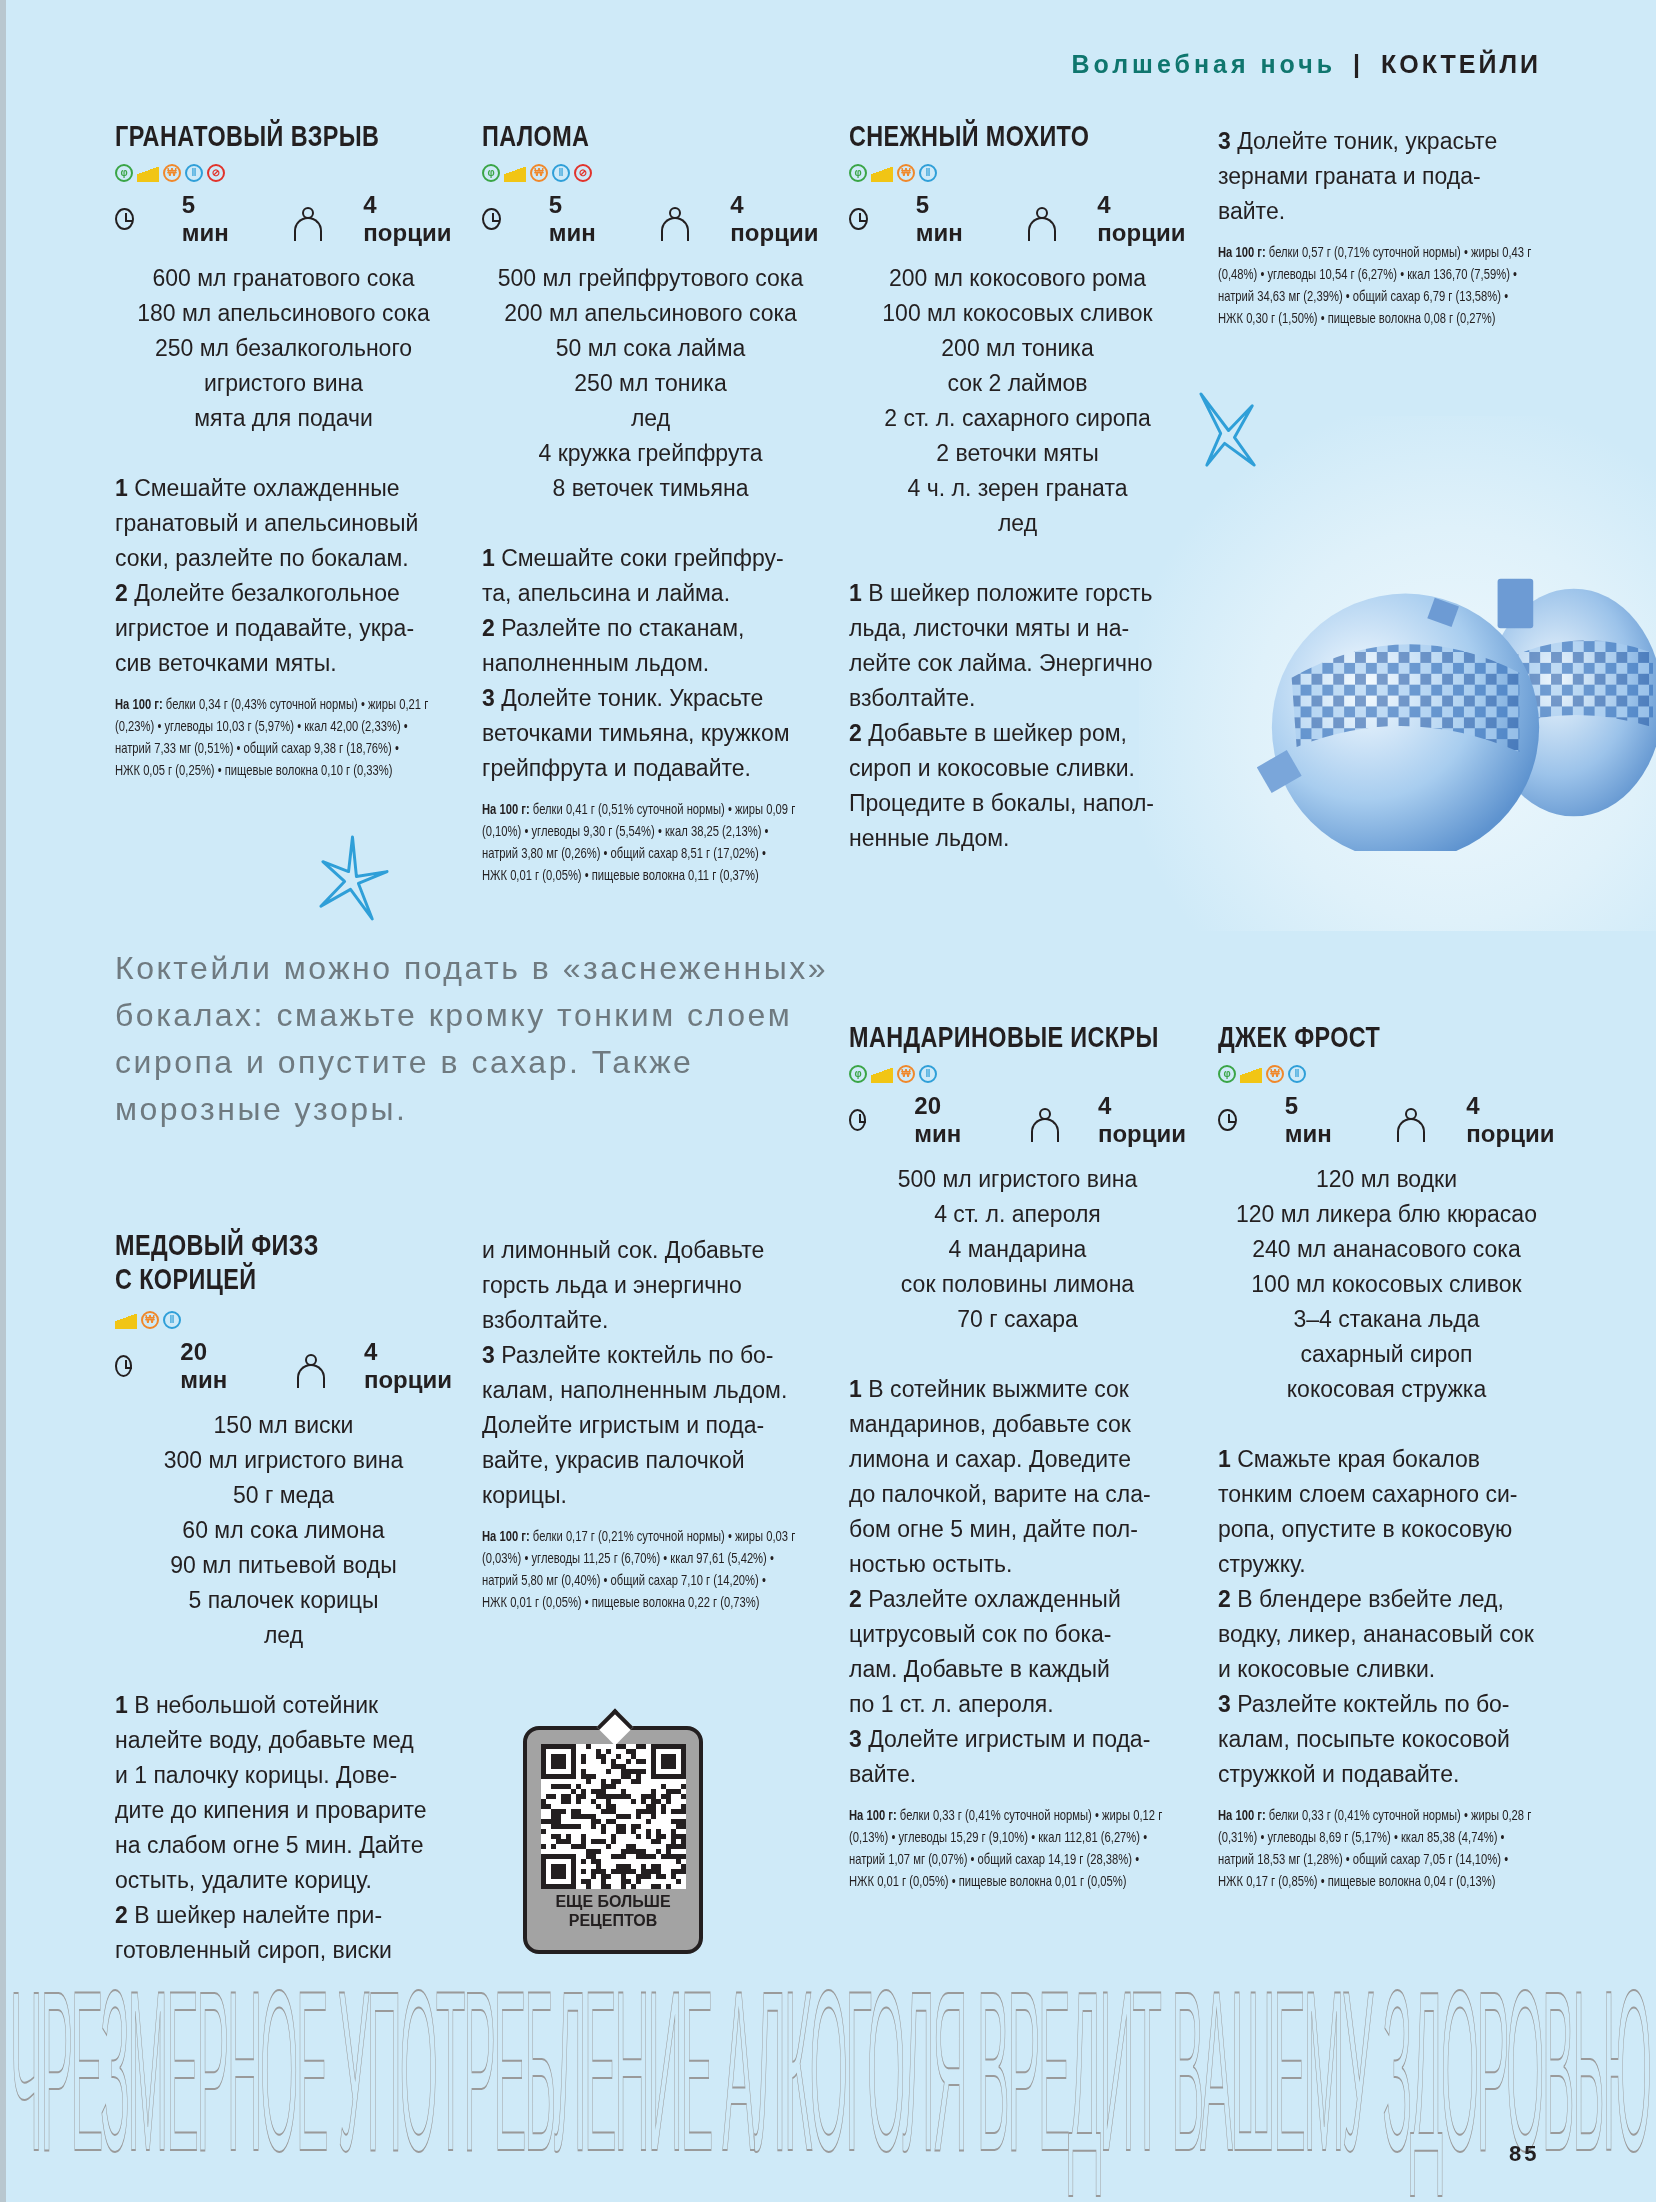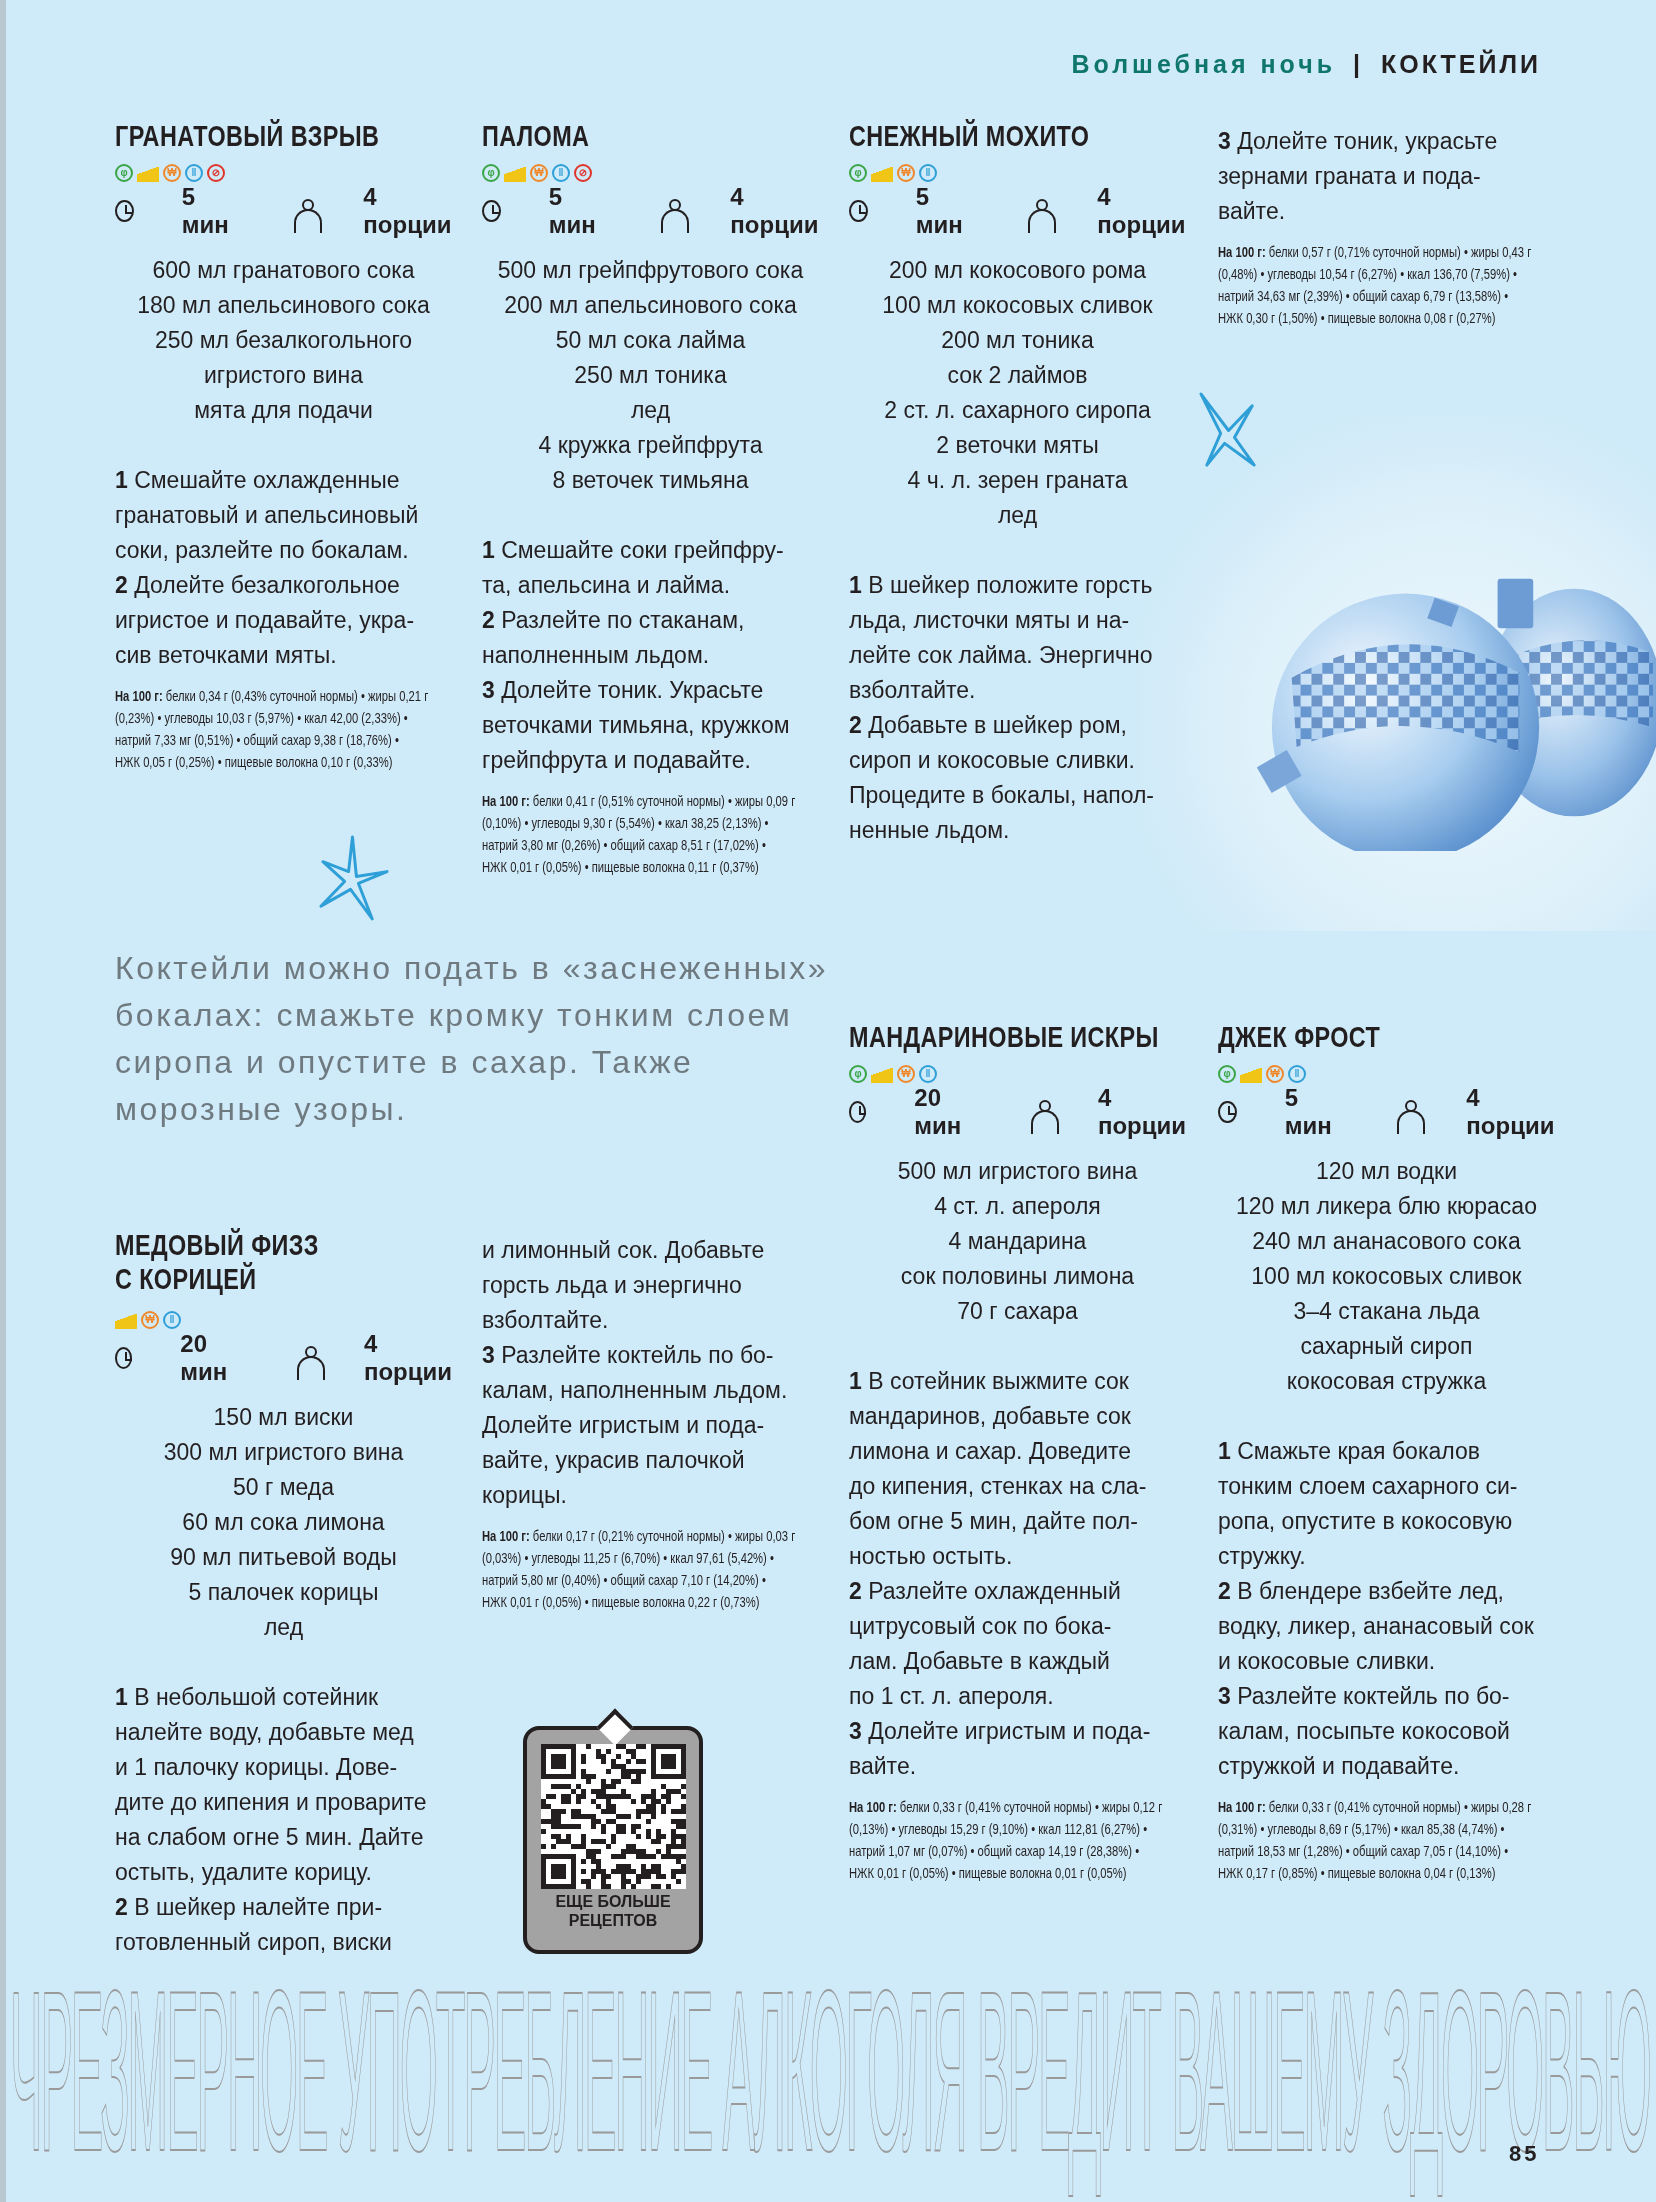--- a/index.html
+++ b/index.html
@@ -17,21 +17,21 @@
     letter-spacing:0.5px;transform:scaleX(0.78);transform-origin:left;white-space:nowrap;margin:0;}
   .diet{display:flex;gap:4px;margin-top:10px;height:20px;align-items:center;}
   .diet span{display:inline-block;width:18px;height:18px;border-radius:50%;border:2px solid;box-sizing:border-box;
     font-size:10px;line-height:14px;text-align:center;font-weight:bold;}
   .d-vegan{border-color:#3aa546;color:#3aa546;}
   .d-lacto{border:none!important;border-radius:0!important;width:22px!important;
     background:linear-gradient(160deg,transparent 40%,#f1c515 40%);color:#f1c515;}
   .d-gluten{border-color:#f0882a;color:#f0882a;}
   .d-lactose{border-color:#2f9fd8;color:#2f9fd8;}
   .d-noalc{border-color:#e2332b;color:#e2332b;}
-  .meta{display:flex;align-items:center;margin-top:0;font-weight:bold;font-size:24px;gap:42px;}
+  .meta{display:flex;align-items:center;margin-top:8px;font-weight:bold;font-size:24px;gap:42px;}
   .meta .clock{width:22px;height:22px;border:2px solid #231f20;border-radius:50%;box-sizing:border-box;
     position:relative;margin-right:6px;}
   .meta .clock:before{content:"";position:absolute;left:8px;top:3px;width:2px;height:8px;background:#231f20;}
   .meta .clock:after{content:"";position:absolute;left:8px;top:10px;width:7px;height:2px;background:#231f20;}
   .meta .person{width:30px;height:24px;position:relative;margin:0 4px 0 14px;}
   .meta .person:before{content:"";position:absolute;left:9px;top:0;width:12px;height:12px;border:2px solid #231f20;border-radius:50%;box-sizing:border-box;}
   .meta .person:after{content:"";position:absolute;left:1px;top:10px;width:28px;height:24px;border:2px solid #231f20;border-bottom:none;border-radius:14px 14px 0 0;box-sizing:border-box;}
   .ingredients{margin-top:14px;font-size:23px;line-height:35px;text-align:center;}
   .ingredients div,.steps div{white-space:nowrap;}
   .steps{margin-top:35px;font-size:23px;line-height:35px;}
@@ -240,21 +240,21 @@
       <div>500 мл игристого вина</div>
       <div>4 ст. л. апероля</div>
       <div>4 мандарина</div>
       <div>сок половины лимона</div>
       <div>70 г сахара</div>
     </div>
     <div class="steps">
       <div><b>1</b> <span>В сотейник выжмите сок</span></div>
       <div><span>мандаринов, добавьте сок</span></div>
       <div><span>лимона и сахар. Доведите</span></div>
-      <div><span>до кипения, стенках на сла-</span></div>
+      <div><span>до палочкой, варите на сла-</span></div>
       <div><span>бом огне 5 мин, дайте пол-</span></div>
       <div><span>ностью остыть.</span></div>
       <div><b>2</b> <span>Разлейте охлажденный</span></div>
       <div><span>цитрусовый сок по бока-</span></div>
       <div><span>лам. Добавьте в каждый</span></div>
       <div><span>по 1 ст. л. апероля.</span></div>
       <div><b>3</b> <span>Долейте игристым и пода-</span></div>
       <div><span>вайте.</span></div>
     </div>
     <div class="nutr"><b>На 100 г:</b> <span>белки 0,33 г (0,41% суточной нормы) • жиры 0,12 г</span><br><span>(0,13%) • углеводы 15,29 г (9,10%) • ккал 112,81 (6,27%) •</span><br><span>натрий 1,07 мг (0,07%) • общий сахар 14,19 г (28,38%) •</span><br><span>НЖК 0,01 г (0,05%) • пищевые волокна 0,01 г (0,05%)</span></div>

